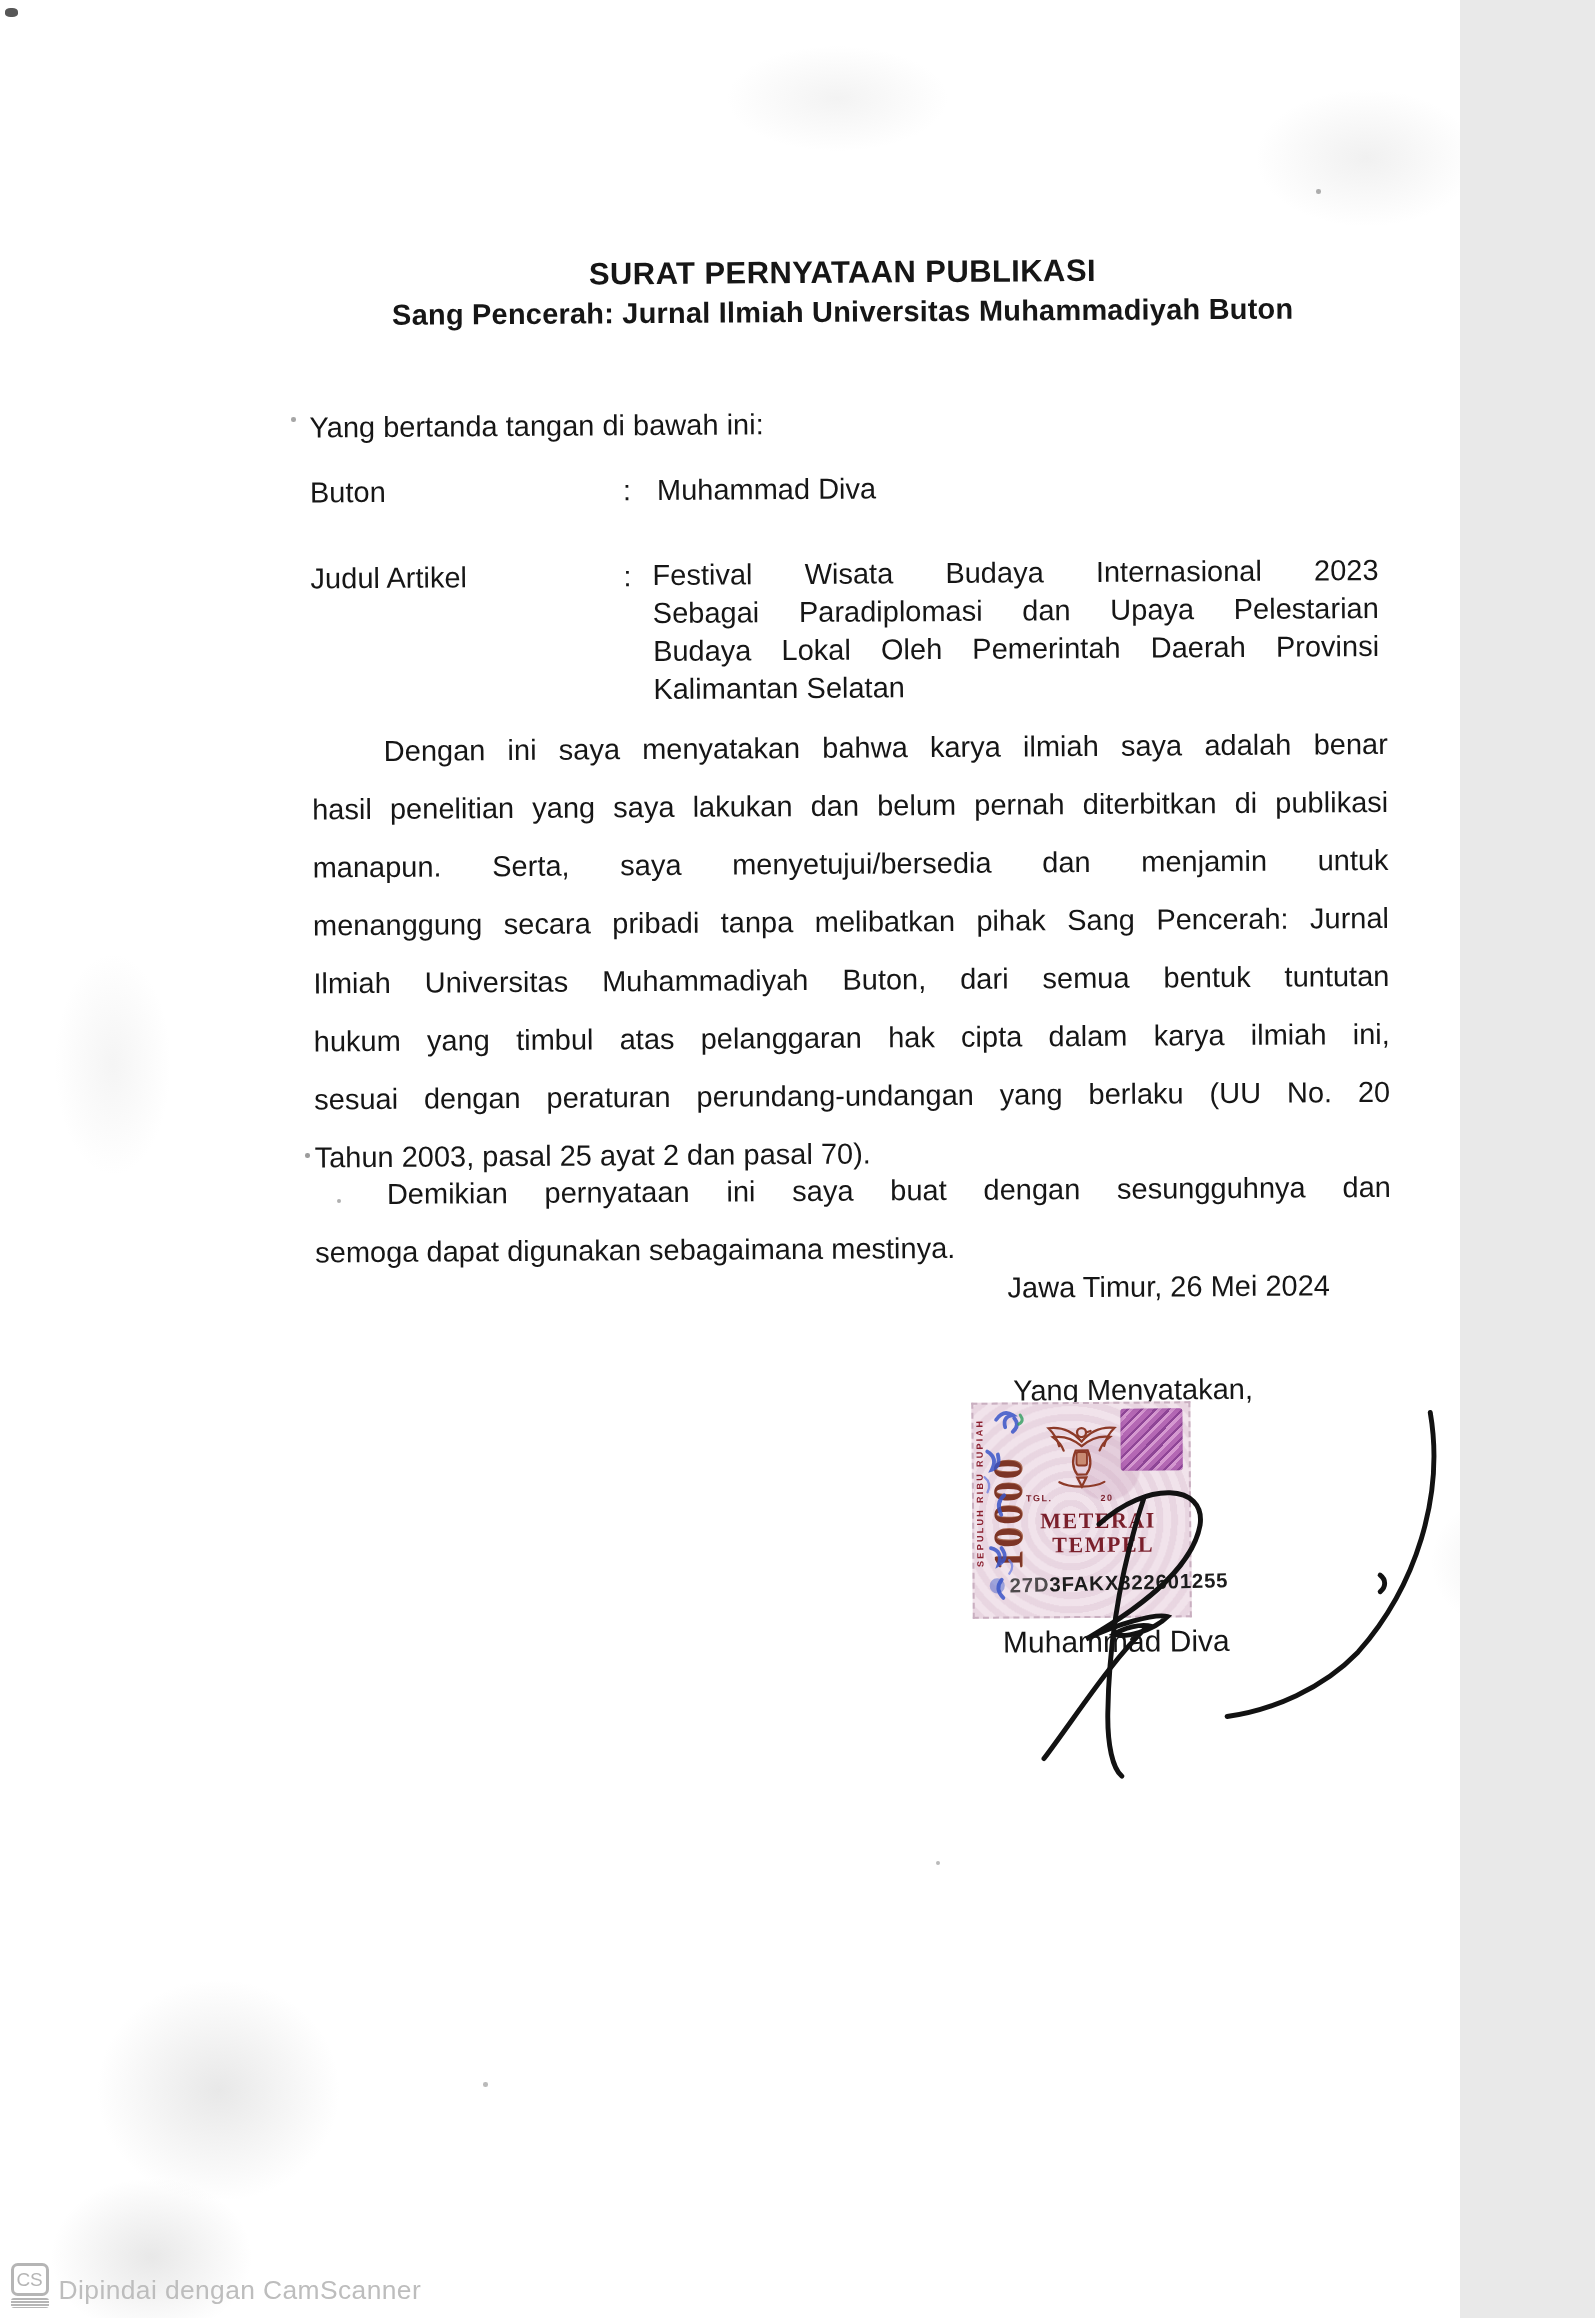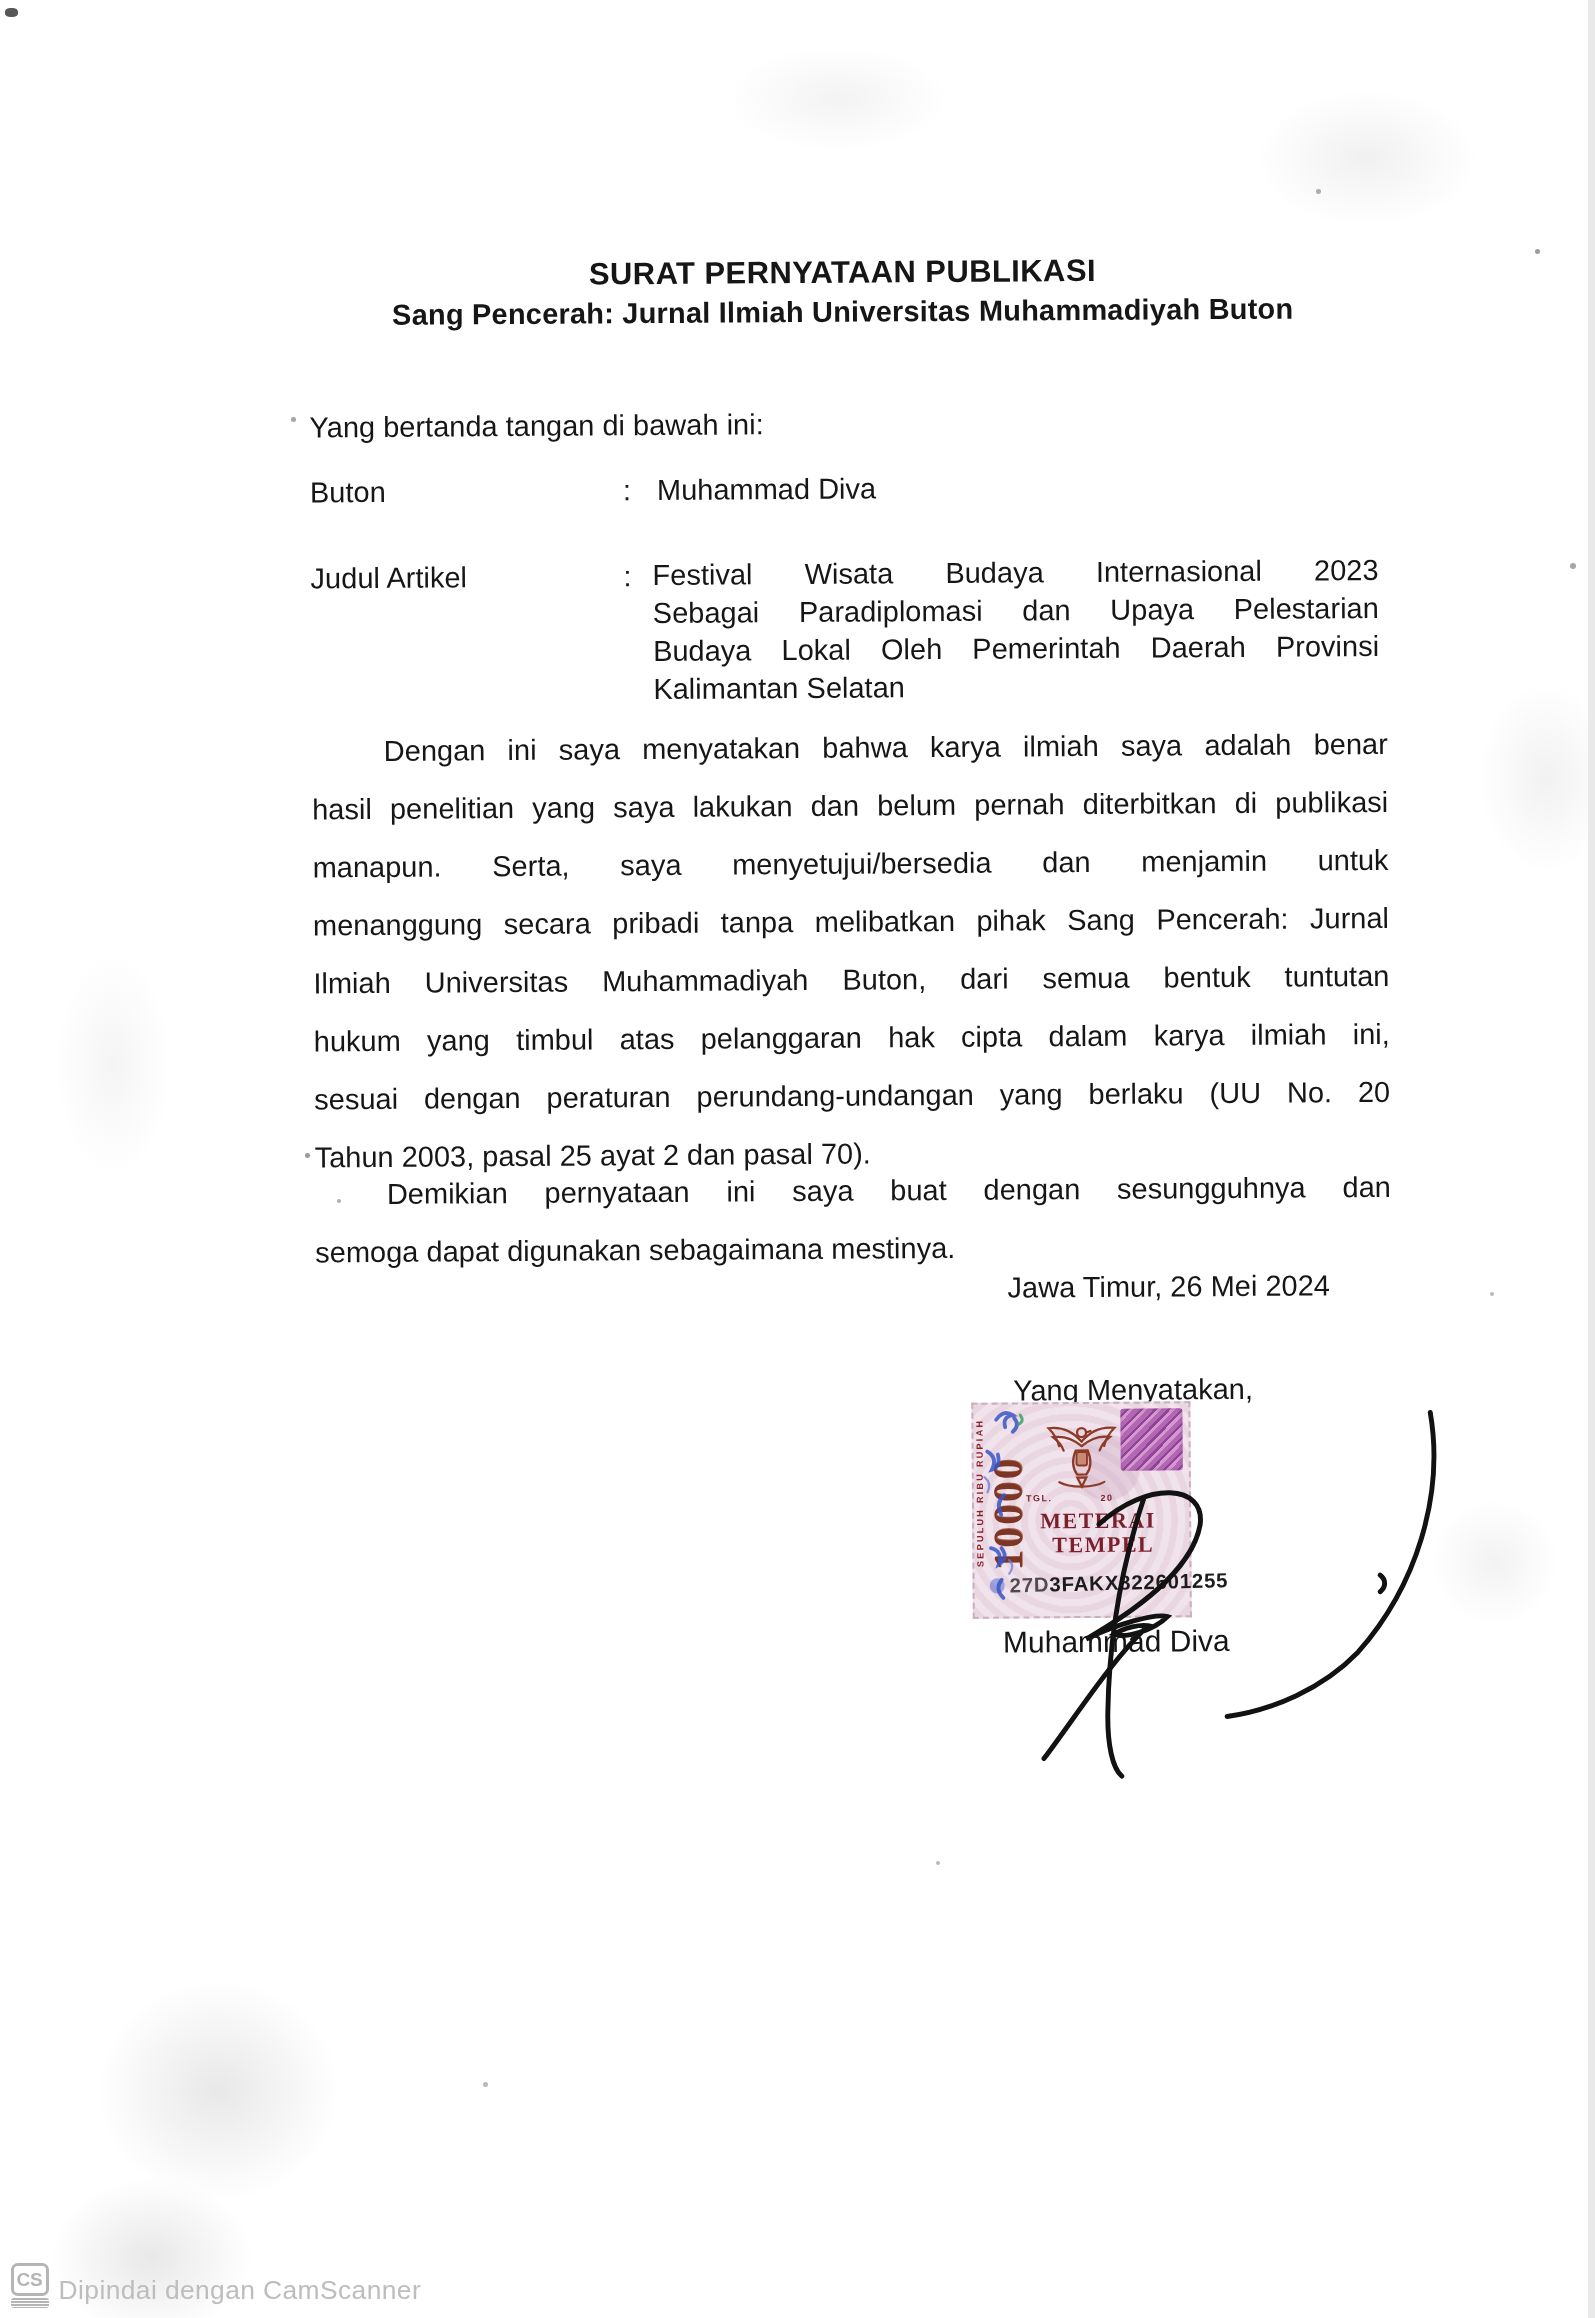--- a/index.html
+++ b/index.html
@@ -1,16 +1,16 @@
 <!DOCTYPE html>
 <html style="font-size:12px"><head>
 <meta charset="utf-8">
 <style>
   html,body{margin:0;padding:0;background:#e9e9e9;}
-  .page{position:relative;width:1588px;height:2319px;background:#ffffff;overflow:hidden;
+  .page{position:relative;width:1460px;height:2319px;background:#ffffff;overflow:hidden;
         font-family:"Liberation Sans",sans-serif;color:#161616;}
   .content{position:absolute;left:0;top:0;width:1596px;height:2319px;
            transform:rotate(-0.4deg);transform-origin:50% 40%;}
   
   .title-block{position:absolute;left:302px;top:255px;width:1090px;text-align:center;}
   .t1{font-size:31px;font-weight:700;letter-spacing:0.4px;}
   .t2{font-size:29px;font-weight:700;margin-top:5.3px;letter-spacing:0.2px;}
   
   .salutation{position:absolute;left:313px;top:408px;font-size:29px;}
   .frow{position:absolute;left:313px;width:1076px;}
@@ -59,21 +59,21 @@
          transform:rotate(-1deg);letter-spacing:0.8px;}
   .serial-prefix{opacity:.75;}
   .fibers{position:absolute;left:0;top:0;}
   
   .signature{position:absolute;left:1004px;top:1398px;}
   
   .footer{position:absolute;left:10.6px;top:2263px;height:48px;}
   .cs-logo{position:absolute;left:0;top:0;width:38px;height:45px;}
   .cs-box{box-sizing:border-box;width:38px;height:33px;border:3.8px solid #b5b5b5;border-radius:6.8px;
           display:flex;align-items:center;justify-content:center;
-          font-weight:700;font-size:19px;color:#b5b5b5;letter-spacing:0;}
+          font-weight:400;font-size:19px;color:#b5b5b5;letter-spacing:0;}
   .cs-base{margin-top:2.3px;width:38px;height:9.8px;border-radius:3px;background:#b5b5b5;
           background-image:repeating-linear-gradient(180deg,transparent 0 2.3px,#ffffff 2.3px 3px);}
   .cs-text{position:absolute;left:48px;top:12px;font-size:26.4px;color:#bdbdbd;letter-spacing:0.4px;white-space:nowrap;}
   
   .blob{position:absolute;border-radius:50%;pointer-events:none;}
   .speck{position:absolute;border-radius:50%;background:#3a3a3a;pointer-events:none;}
 </style>
 </head>
 <body>
 

